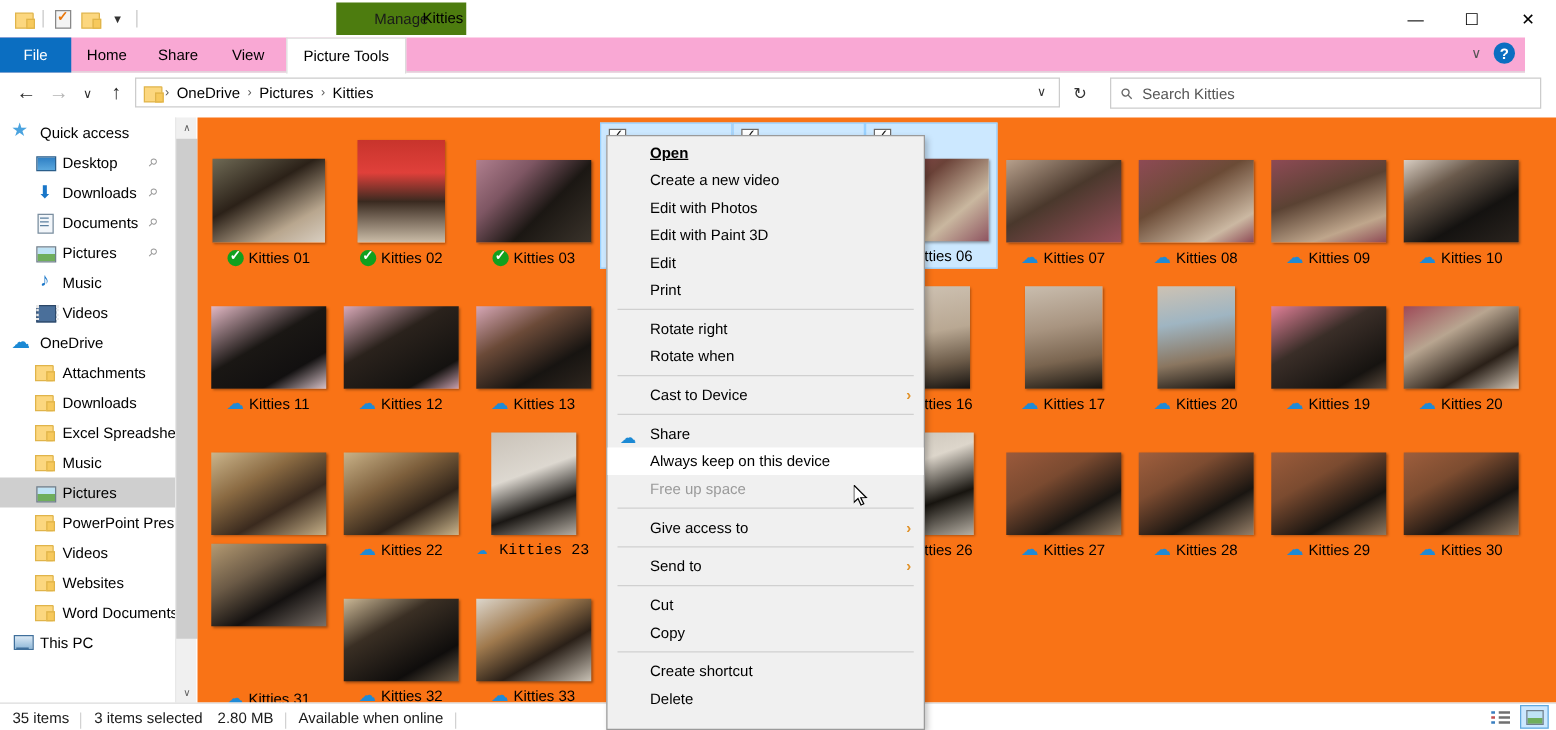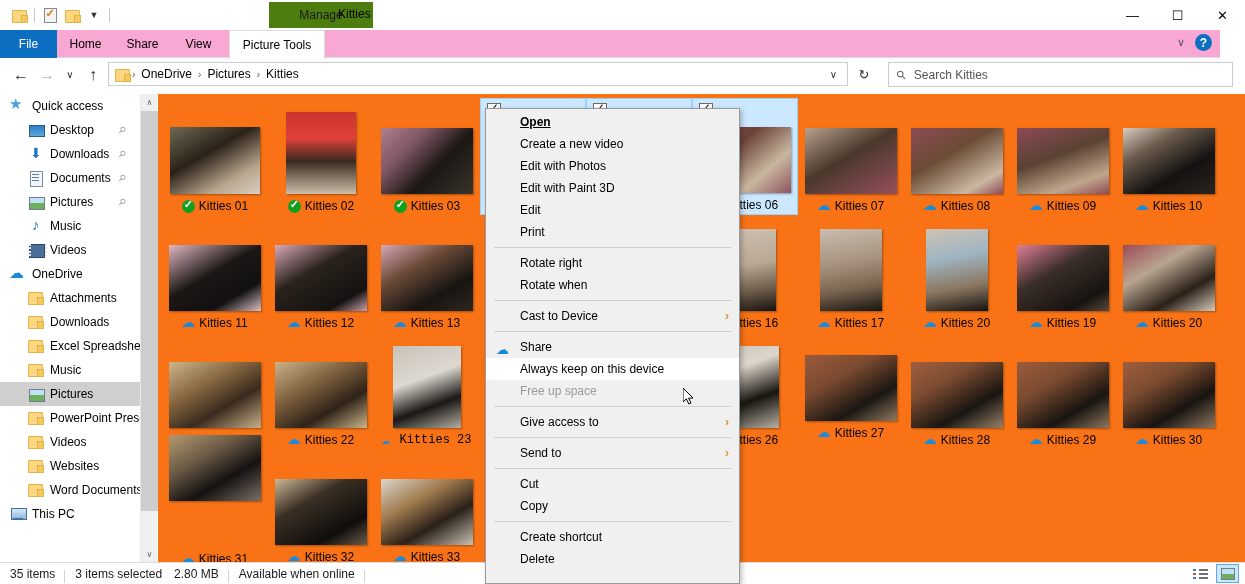--- a/index.html
+++ b/index.html
@@ -709,21 +709,21 @@
         </div>
         <div class="tile" style="grid-area: 3 / 6;">
           <div class="thumb-wrap">
             <div class="thumb" style="width: 68px; height: 82px; background: linear-gradient(160deg, rgb(200, 193, 182) 0%, rgb(221, 214, 203) 30%, rgb(23, 20, 15) 65%, rgb(183, 176, 165) 100%);"></div>
           </div>
           <div class="tile-label">
             <span class="st-ico st-cloud"></span>
             <span>Kitties 26</span>
           </div>
         </div>
-        <div class="tile" style="grid-area: 3 / 7; justify-content: center;">
+        <div class="tile" style="grid-area: 3 / 7;">
           <div class="thumb-wrap">
             <div class="thumb" style="width: 92px; height: 66px; background: linear-gradient(150deg, rgb(155, 90, 60) 0%, rgb(122, 74, 48) 35%, rgb(26, 22, 18) 70%, rgb(143, 122, 98) 100%);"></div>
           </div>
           <div class="tile-label">
             <span class="st-ico st-cloud"></span>
             <span>Kitties 27</span>
           </div>
         </div>
         <div class="tile" style="grid-area: 3 / 8;">
           <div class="thumb-wrap">

